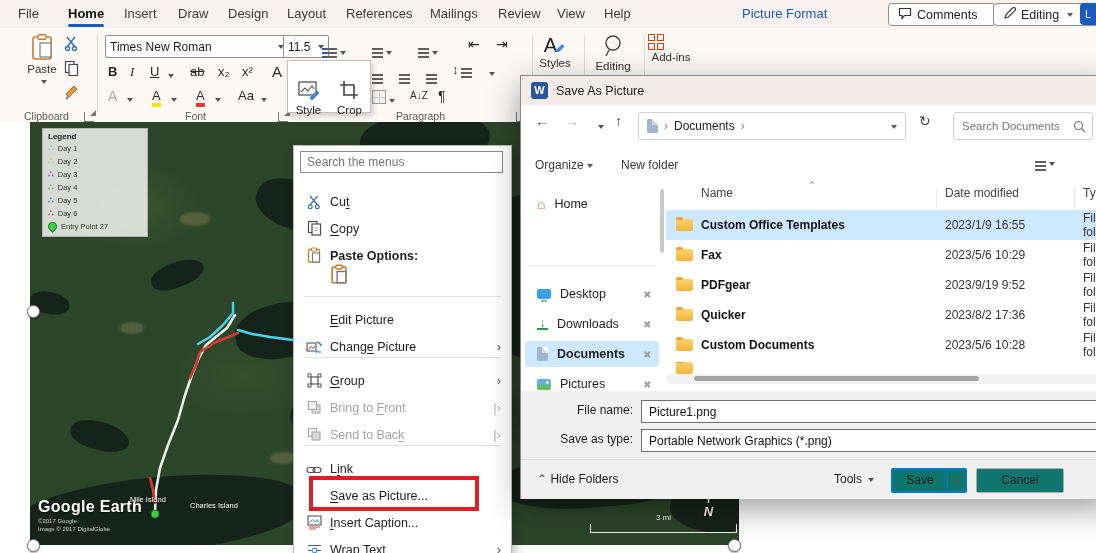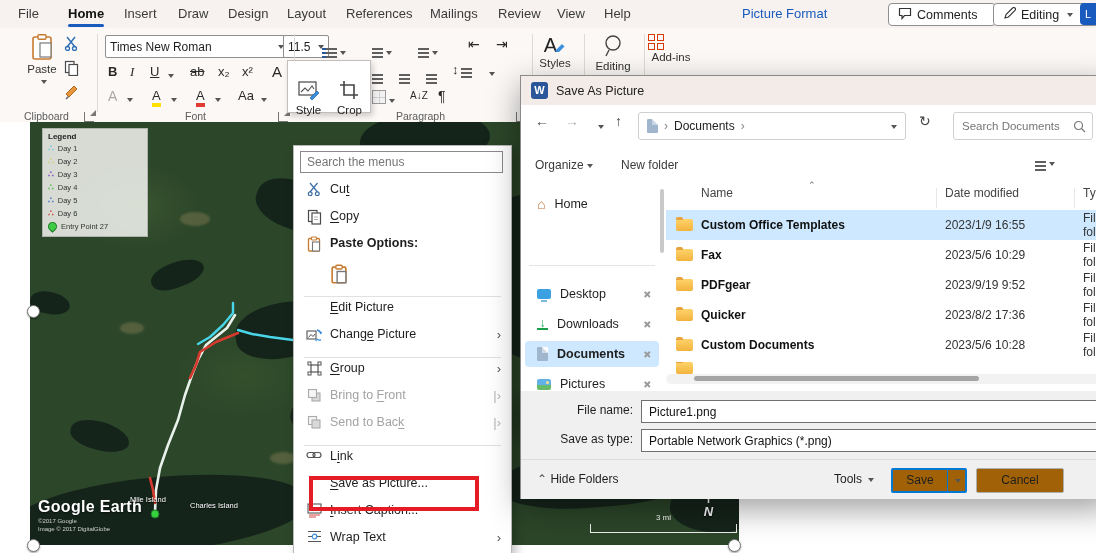--- a/index.html
+++ b/index.html
@@ -67,21 +67,21 @@
             border-right:1.5px solid #eee;border-bottom:1.5px solid #eee;z-index:3}
   #scalebar span{position:absolute;left:50%;top:-11px;transform:translateX(-50%);color:#fff;font-size:8px}
   #compass{position:absolute;left:672px;top:368px;color:#fff;z-index:3;text-align:center;font-size:13px;font-style:italic;font-weight:bold;text-shadow:0 1px 2px #000}
   .handle{position:absolute;width:11px;height:11px;border-radius:50%;background:#fff;border:1px solid #767676;
           box-shadow:0 1px 2px rgba(0,0,0,.4);z-index:6}
   
   #ctxmenu{position:absolute;left:293px;top:145px;width:217px;height:408px;background:#fff;border:1px solid #b8b8b8;
            box-shadow:4px 4px 10px rgba(0,0,0,.25);z-index:20;font-size:12.5px;overflow:hidden}
   #menusearch{position:absolute;left:6px;top:5px;width:203px;height:22px;border:1px solid #8a8a8a;box-sizing:border-box;
               font-size:12px;padding:0 6px;font-family:"Liberation Sans",sans-serif;color:#333;outline:none}
-  .mi{position:absolute;left:0;width:100%;height:27px;display:flex;align-items:flex-start;color:#1e1e1e}
+  .mi{position:absolute;left:0;width:100%;height:27px;display:flex;align-items:flex-end;color:#1e1e1e}
   .mi .mic{width:18px;margin-left:11px;display:flex;justify-content:center}
   .mi .mlbl{margin-left:7px}
   .mi .sub{position:absolute;right:10px;color:#555;font-size:13px}
   .mi.dis{color:#a3a3a3}
   .mi.dis .sub{color:#b5b5b5}
   .mdiv{position:absolute;left:10px;width:197px;height:1px;background:#e1e1e1}
   #redbox{position:absolute;left:15px;top:330px;width:162px;height:27px;border:4px solid #e31c25;z-index:2}
   u{text-underline-offset:2px}
   
   #dialog{position:absolute;left:520px;top:75px;width:590px;height:422px;background:#fff;border:1px solid #8a8a8a;
@@ -122,21 +122,21 @@
   .fdate{position:absolute;left:279px;color:#333}
   .ftype{position:absolute;left:417px;color:#333}
   #hscroll{position:absolute;left:145px;right:4px;top:193px;height:10px;background:#f2f2f2;border-radius:5px}
   #hscroll i{position:absolute;left:28px;top:2px;width:285px;height:5px;background:#a5a5a5;border-radius:3px}
   
   #dfile{position:absolute;left:0;top:315px;width:100%;height:68px;background:#f0f0f0}
   .flabel{position:absolute;right:478px;width:110px;text-align:right;color:#1e1e1e}
   .finput{position:absolute;left:120px;width:468px;height:23px;border:1px solid #707070;box-sizing:border-box;background:#fff;
           font-size:12px;padding:0 7px;font-family:"Liberation Sans",sans-serif;color:#111;outline:none}
   #dfoot{position:absolute;left:0;top:383px;width:100%;height:39px;background:#f0f0f0;border-top:1px solid #dcdcdc;color:#1e1e1e}
-  .dbtn{position:absolute;top:8px;height:25px;box-sizing:border-box;text-align:center;font-size:12px;background:#a16207;border:1px solid #aeaeae;border-radius:2px}
+  .dbtn{position:absolute;top:8px;height:25px;box-sizing:border-box;text-align:center;font-size:12px;background:#0f766e;border:1px solid #aeaeae;border-radius:2px}
   #savebtn{left:370px;width:76px;border:2px solid #0078d4;display:flex;align-items:center}
   #savebtn .sl{flex:1;line-height:21px}
   #savebtn .sd{width:17px;border-left:1px solid #0078d4;line-height:21px}
   #cancelbtn{left:455px;width:88px;line-height:23px}
   
   svg.mi-svg{display:block}
 </style>
 </head>
 <body>
 

